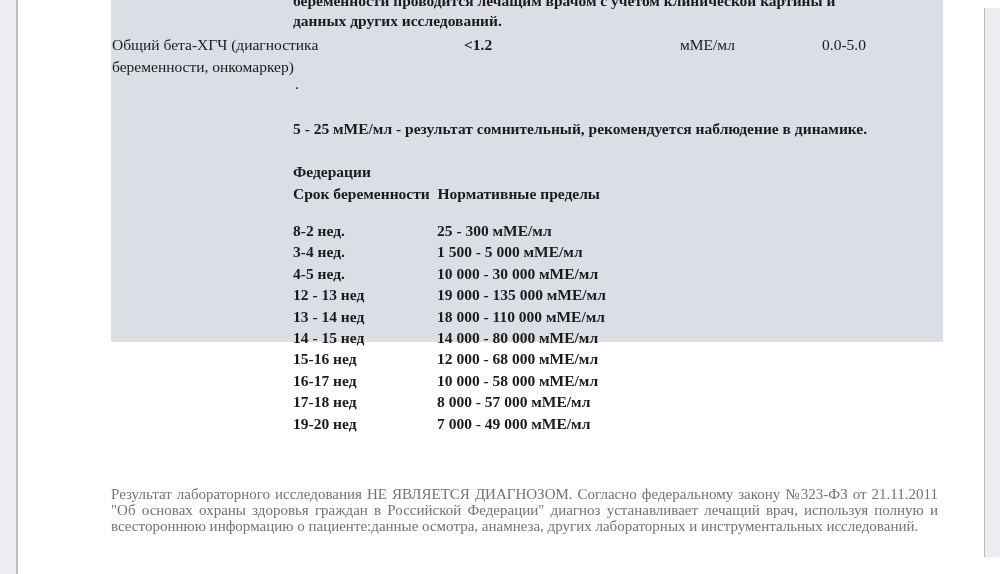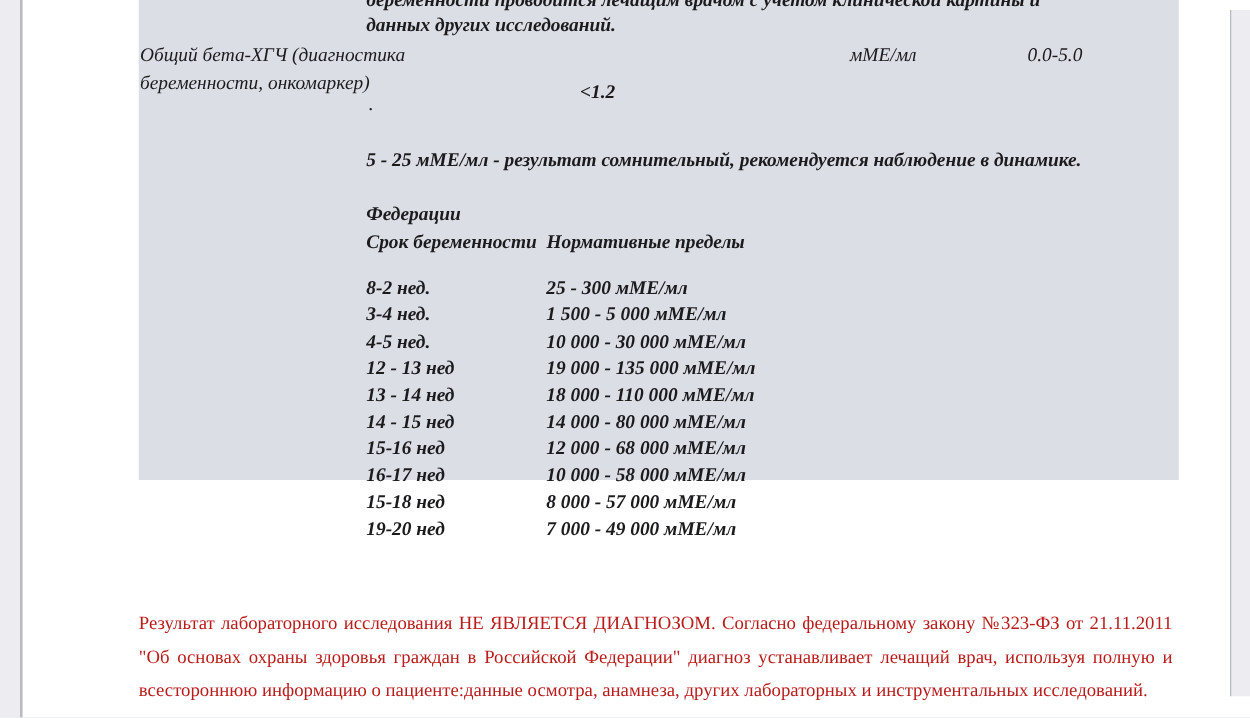--- a/index.html
+++ b/index.html
@@ -13,55 +13,54 @@
   }
   .strip-left {
     position:absolute; left:0; top:0; width:18px; height:574px;
     background:#ededf1; border-right:2px solid #b9bac2;
   }
   .strip-right {
     position:absolute; left:984px; top:8px; width:16px; height:549px;
     background:#ededf1; border-left:1px solid #b9bac2;
   }
   .content-block {
-    position:absolute; left:111px; top:0; width:832px; height:384px;
+    position:absolute; left:111px; top:0; width:832px; height:342px;
     background:#dcdee5;
-    font-style:italic;
   }
   .abs { position:absolute; white-space:nowrap; }
   .b { font-weight:700; }
   .fs { font-size:15.5px; line-height:20px; }
 
   .cut-line-1 { left:182px; top:-9px; }
   .cut-line-2 { left:182px; top:11px; }
 
   .analyte {
     position:absolute; left:1px; top:34px; width:250px;
     font-size:15.5px; line-height:22px; white-space:normal;
   }
-  .result-value { left:353px; top:35px;margin-top:29px; }
+  .result-value { left:353px; top:35px; }
   .result-units { left:569px; top:35px; }
   .result-range { left:711px; top:35px; }
 
   .dot-line { left:184px; top:74px; }
   .note-line { left:182px; top:119px; }
   .preg-header { left:182px; top:162px; }
   .cols-header { left:182px; top:184px; white-space:pre; }
 
   .ranges-table {
     position:absolute; left:182px; top:220px;
     font-size:15.5px; line-height:21.4px; font-weight:700;
   }
   .ranges-table .row { white-space:nowrap; }
   .ranges-table .term { display:inline-block; width:144px; }
 
   .footer {
     position:absolute; left:111px; top:486px; width:827px;
-    font-size:15px; line-height:27px;
-    text-align:justify; color:#b91c1c;
+    font-size:15px; line-height:16px;
+    text-align:justify; color:#737373;
   }
   .timestamp {
     position:absolute; left:111px; top:538px; width:827px;
     font-size:16.5px; text-align:right; color:#1b1b1e;margin-top:33px;
   }
 </style>
 </head>
 <body>
 
 <div class="strip-left"></div>
@@ -86,21 +85,21 @@
 
   <div class="ranges-table">
     <div class="row"><span class="term">8-2 нед.</span><span class="val">25 - 300 мМЕ/мл</span></div>
     <div class="row"><span class="term">3-4 нед.</span><span class="val">1 500 - 5 000 мМЕ/мл</span></div>
     <div class="row"><span class="term">4-5 нед.</span><span class="val">10 000 - 30 000 мМЕ/мл</span></div>
     <div class="row"><span class="term">12 - 13 нед</span><span class="val">19 000 - 135 000 мМЕ/мл</span></div>
     <div class="row"><span class="term">13 - 14 нед</span><span class="val">18 000 - 110 000 мМЕ/мл</span></div>
     <div class="row"><span class="term">14 - 15 нед</span><span class="val">14 000 - 80 000 мМЕ/мл</span></div>
     <div class="row"><span class="term">15-16 нед</span><span class="val">12 000 - 68 000 мМЕ/мл</span></div>
     <div class="row"><span class="term">16-17 нед</span><span class="val">10 000 - 58 000 мМЕ/мл</span></div>
-    <div class="row"><span class="term">15-18 нед</span><span class="val">8 000 - 57 000 мМЕ/мл</span></div>
+    <div class="row"><span class="term">17-18 нед</span><span class="val">8 000 - 57 000 мМЕ/мл</span></div>
     <div class="row"><span class="term">19-20 нед</span><span class="val">7 000 - 49 000 мМЕ/мл</span></div>
   </div>
 
 </div>
 
 <div class="footer">Результат лабораторного исследования НЕ ЯВЛЯЕТСЯ ДИАГНОЗОМ. Согласно федеральному закону №323-ФЗ от 21.11.2011 "Об основах охраны здоровья граждан в Российской Федерации" диагноз устанавливает лечащий врач, используя полную и всестороннюю информацию о пациенте:данные осмотра, анамнеза, других лабораторных и инструментальных исследований.</div>
 
 <div class="timestamp">2025-01-27 21:41:17</div>
 
 </body></html>

